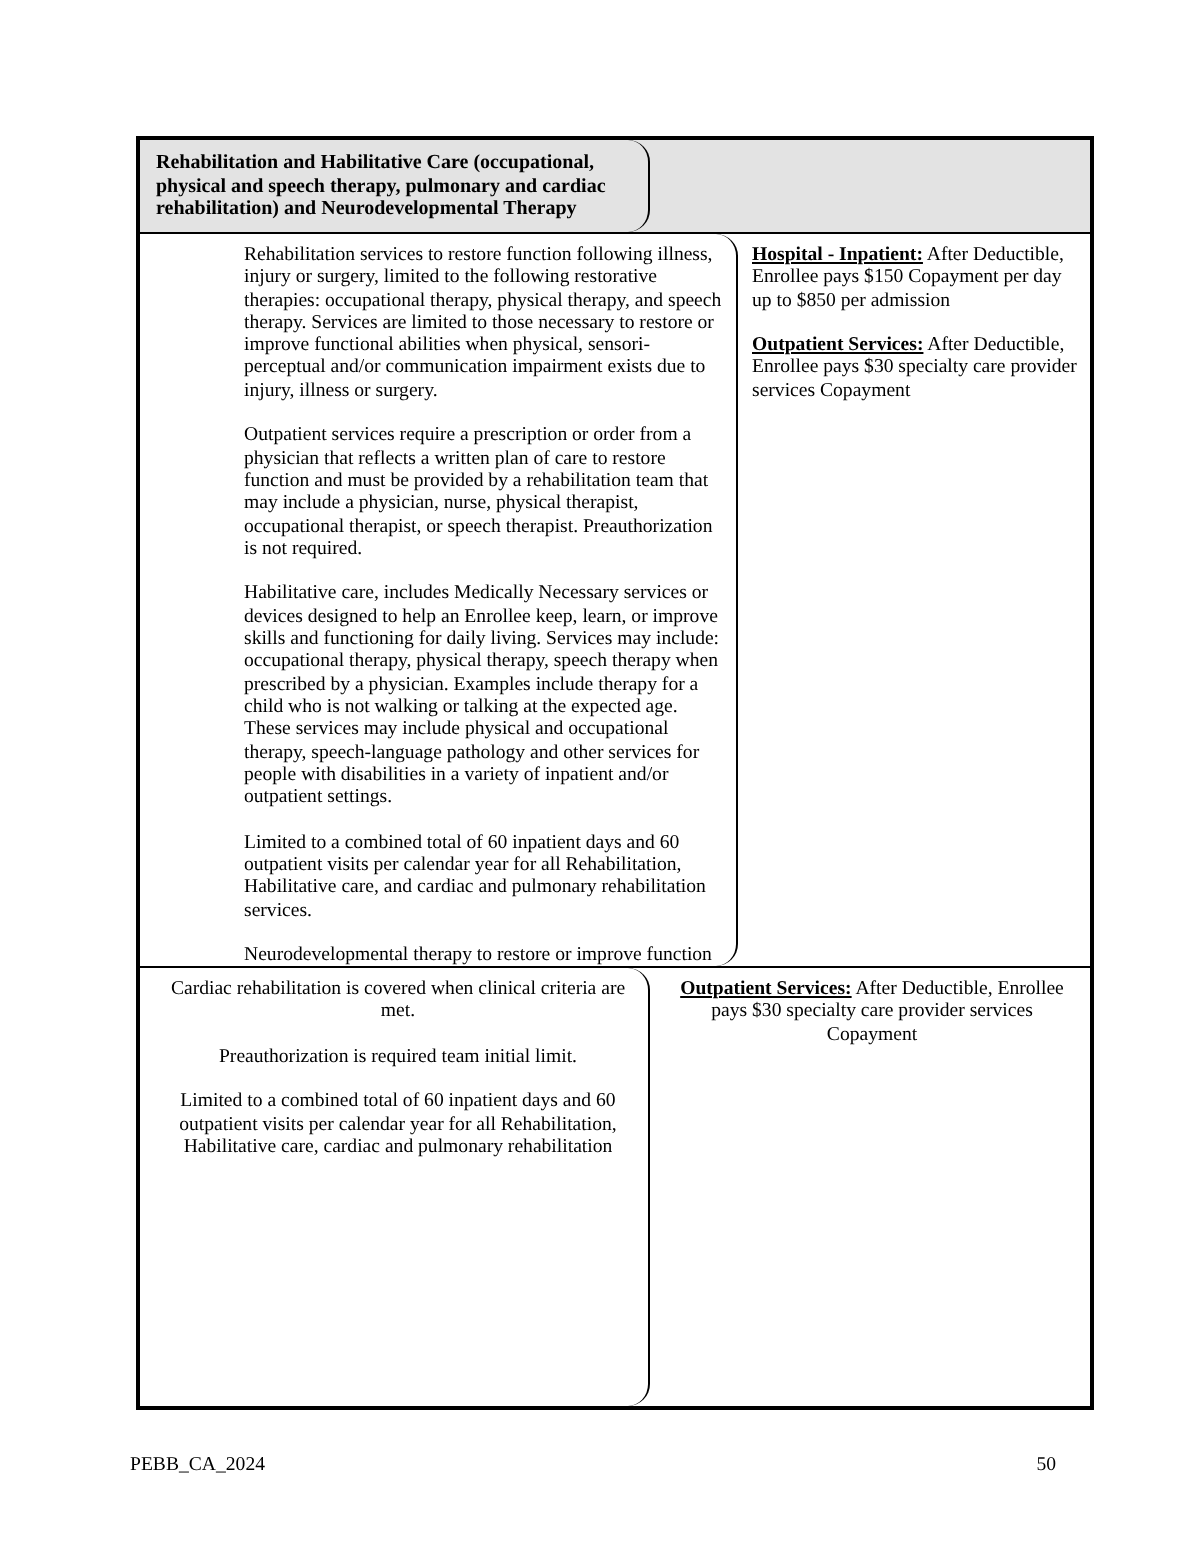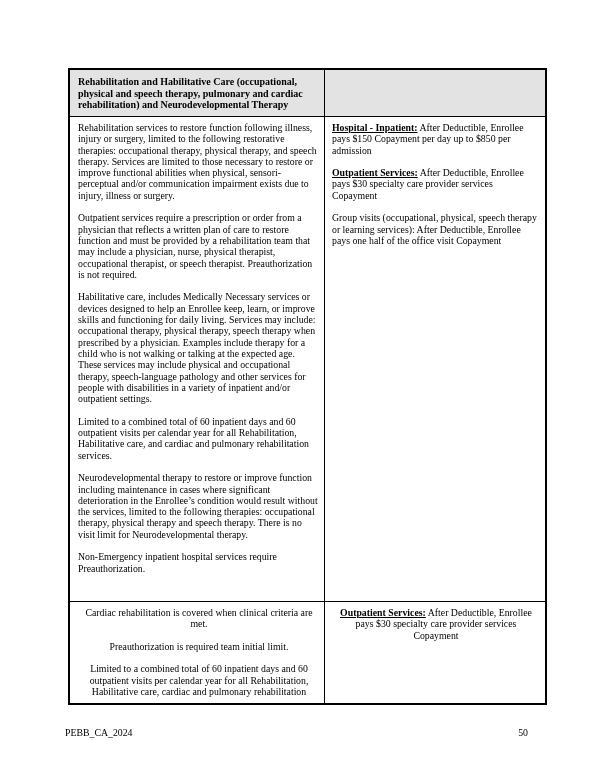--- a/index.html
+++ b/index.html
@@ -21,32 +21,34 @@
     flex-direction: column;
     background: #fff;
   }
   .t-row { display: flex; box-sizing: border-box; }
   .header-row {
     height: 47px;
     border-bottom: 1px solid #000;
     background: #e3e3e3;
   }
   .body-row-1 {
-    height: 485px;
+    height: 367px;
     border-bottom: 1px solid #000;
+    padding-left: 44px;
   }
   .body-row-2 { flex: 1; text-align: center; }
   .t-cell {
     box-sizing: border-box;
     overflow: hidden;
   }
   .cell-left {
     width: 255px;
     border-right: 1px solid #000;
     padding: 5px 4px 4px 8px;
+    border-radius: 11px;
   }
   .cell-right {
     flex: 1;
     padding: 5px 5px 4px 7px;
   }
   .header-cell {
     font-weight: bold;
     font-size: 10px;
     line-height: 11.7px;
     padding: 6px 7px 4px 8px;
@@ -83,21 +85,20 @@
       <p>Rehabilitation services to restore function following illness, injury or surgery, limited to the following restorative therapies: occupational therapy, physical therapy, and speech therapy. Services are limited to those necessary to restore or improve functional abilities when physical, sensori-perceptual and/or communication impairment exists due to injury, illness or surgery.</p>
       <p>Outpatient services require a prescription or order from a physician that reflects a written plan of care to restore function and must be provided by a rehabilitation team that may include a physician, nurse, physical therapist, occupational therapist, or speech therapist. Preauthorization is not required.</p>
       <p>Habilitative care, includes Medically Necessary services or devices designed to help an Enrollee keep, learn, or improve skills and functioning for daily living.  Services may include: occupational therapy, physical therapy, speech therapy when prescribed by a physician. Examples include therapy for a child who is not walking or talking at the expected age. These services may include physical and occupational therapy, speech-language pathology and other services for people with disabilities in a variety of inpatient and/or outpatient settings.</p>
       <p>Limited to a combined total of 60 inpatient days and 60 outpatient visits per calendar year for all Rehabilitation, Habilitative care, and cardiac and pulmonary rehabilitation services.</p>
       <p>Neurodevelopmental therapy to restore or improve function including maintenance in cases where significant deterioration in the Enrollee’s condition would result without the services, limited to the following therapies: occupational therapy, physical therapy and speech therapy.  There is no visit limit for Neurodevelopmental therapy.</p>
       <p>Non-Emergency inpatient hospital services require Preauthorization.</p>
     </div>
     <div class="t-cell cell-right">
       <p><strong>Hospital - Inpatient:</strong><span> After Deductible, Enrollee pays $150 Copayment per day up to $850 per admission</span></p>
       <p><strong>Outpatient Services:</strong><span> After Deductible, Enrollee pays $30 specialty care provider services Copayment</span></p>
-      <p><span>Group visits (occupational, physical, speech therapy or learning services): After Deductible, Enrollee pays one half of the office visit Copayment</span></p>
     </div>
   </div>
 
   <div class="t-row body-row-2">
     <div class="t-cell cell-left">
       <p>Cardiac rehabilitation is covered when clinical criteria are met.</p>
       <p>Preauthorization is required team initial limit.</p>
       <p>Limited to a combined total of 60 inpatient days and 60 outpatient visits per calendar year for all Rehabilitation, Habilitative care, cardiac and pulmonary rehabilitation</p>
     </div>
     <div class="t-cell cell-right">

